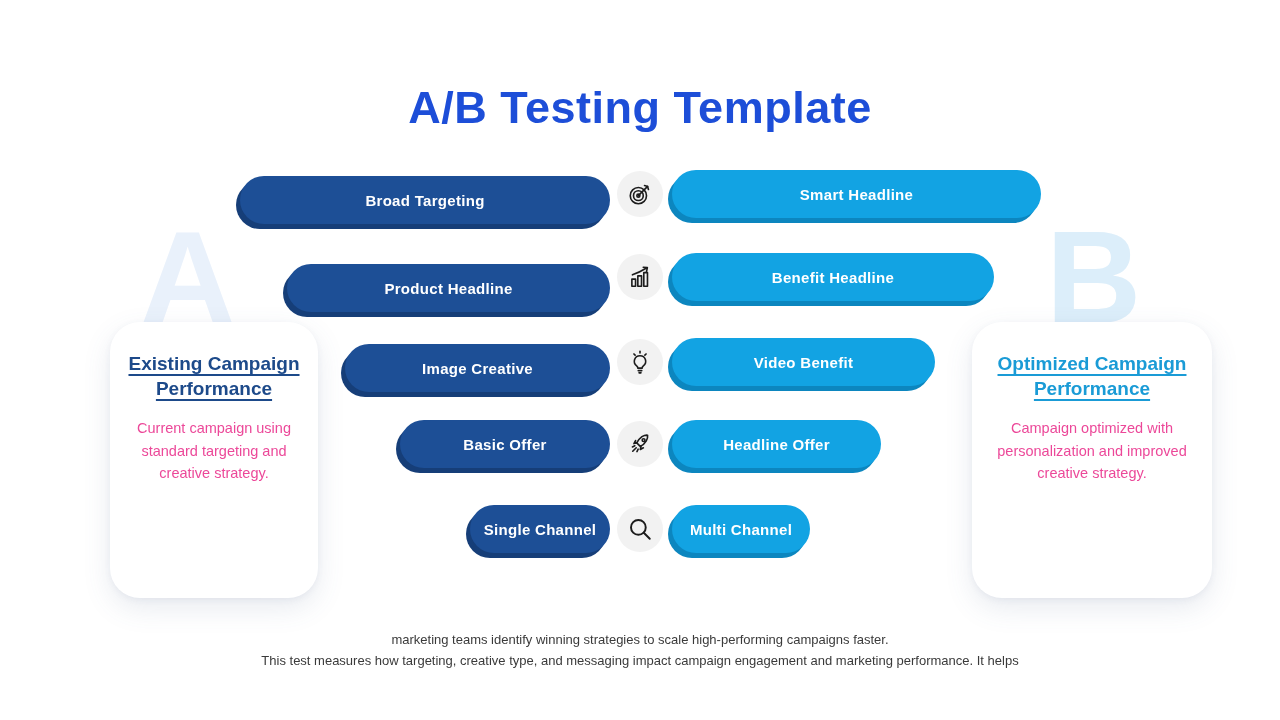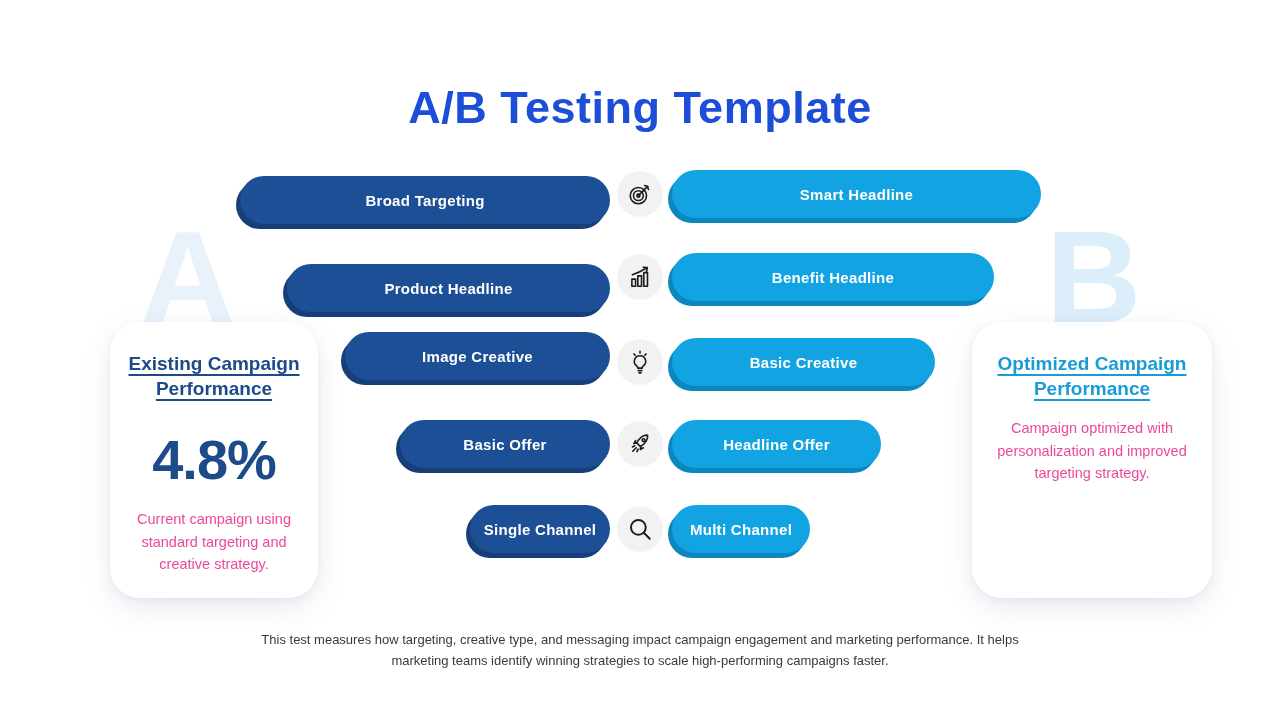--- a/index.html
+++ b/index.html
@@ -29,21 +29,21 @@
     box-shadow:-4px 5px 0 var(--light-blue-shadow,#0c86bf); }
   .icon-circle{
     position:absolute; left:617px; width:46px; height:46px; border-radius:50%;
     background:var(--icon-circle,#f2f2f2); z-index:3;
     display:flex; align-items:center; justify-content:center;
   }
   .icon-circle svg{ stroke:#1c1c1c; fill:none; stroke-width:1.5;
     stroke-linecap:round; stroke-linejoin:round; }
   .r1 .pill-left{ top:176px; width:370px } .r1 .pill-right{ top:170px; width:369px } .r1 .icon-circle{ top:171px }
   .r2 .pill-left{ top:264px; width:323px } .r2 .pill-right{ top:253px; width:322px } .r2 .icon-circle{ top:254px }
-  .r3 .pill-left{ top:332px; width:265px } .r3 .pill-right{ top:338px; width:263px } .r3 .icon-circle{ top:339px }
+  .r3 .pill-left{ top:344px; width:265px } .r3 .pill-right{ top:338px; width:263px } .r3 .icon-circle{ top:339px }
   .r4 .pill-left{ top:420px; width:210px } .r4 .pill-right{ top:420px; width:209px } .r4 .icon-circle{ top:421px }
   .r5 .pill-left{ top:505px; width:140px } .r5 .pill-right{ top:505px; width:138px } .r5 .icon-circle{ top:506px }
   
   .card{
     position:absolute; top:322px; height:276px; z-index:2;
     background:#ffffff; border-radius:30px; box-sizing:border-box;
     padding:30px 14px; text-align:center;
     box-shadow:0 10px 28px rgba(80,100,140,.13), 0 2px 6px rgba(80,100,140,.07);
   }
   .card-left{ left:63px; width:208px;margin-left:47px; }
@@ -107,21 +107,21 @@
     <div class="icon-circle">
       <svg width="26" height="26" viewBox="0 0 24 24">
         <path d="M12 6.2 a5.2 5.2 0 0 1 3.1 9.4 c-.7.55-1.1 1.1-1.1 2.1 h-4 c0-1-.4-1.55-1.1-2.1 A5.2 5.2 0 0 1 12 6.2 z"></path>
         <path d="M10.4 20 h3.2"></path>
         <path d="M11.1 22 h1.8"></path>
         <path d="M12 2.2 V3.6"></path>
         <path d="M6.4 4.6 l1.1 1.1"></path>
         <path d="M17.6 4.6 l-1.1 1.1"></path>
       </svg>
     </div>
-    <div class="pill pill-right">Basic Creative</div>
+    <div class="pill pill-right">Video Benefit</div>
   </div>
 
   <div class="row r4">
     <div class="pill pill-left">Basic Offer</div>
     <div class="icon-circle">
       <svg width="26" height="26" viewBox="0 0 24 24">
         <path d="M13.8 5.2 c2.8-1.6 5.2-1.3 5.2-1.3 s.4 2.4-1.2 5.2 c-1.2 2.1-3.2 4-5.6 5.1 l-3.2-3.2 c1.1-2.4 2.9-4.4 4.8-5.8 z"></path>
         <circle cx="15.3" cy="8.4" r="1.3"></circle>
         <path d="M9 11 l-2.6.6 1.5-2.8"></path>
         <path d="M12.9 14.3 l-.6 2.7 2.8-1.5"></path>
@@ -139,27 +139,26 @@
       <svg width="26" height="26" viewBox="0 0 24 24" style="stroke-width:1.8">
         <circle cx="10.5" cy="10.5" r="6.8"></circle>
         <path d="M15.5 15.5 L21 21"></path>
       </svg>
     </div>
     <div class="pill pill-right">Multi Channel</div>
   </div>
 
   <div class="card card-left">
     <h2>Existing Campaign Performance</h2>
-    <div class="metric">4.8%</div>
     <div class="desc">Current campaign using standard targeting and creative strategy.</div>
   </div>
 
   <div class="card card-right">
     <h2>Optimized Campaign Performance</h2>
-    <div class="desc">Campaign optimized with personalization and improved targeting strategy.</div>
+    <div class="desc">Campaign optimized with personalization and improved creative strategy.</div>
   </div>
 
   <div class="footer">
+    <span>marketing teams identify winning strategies to scale high-performing campaigns faster.</span>
     <span>This test measures how targeting, creative type, and messaging impact campaign engagement and marketing performance. It helps</span>
-    <span>marketing teams identify winning strategies to scale high-performing campaigns faster.</span>
   </div>
 
 </div>
 
 </body></html>

